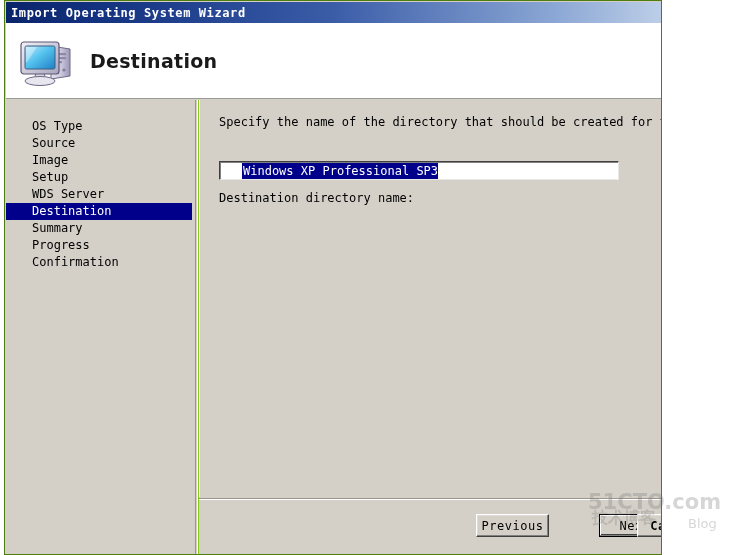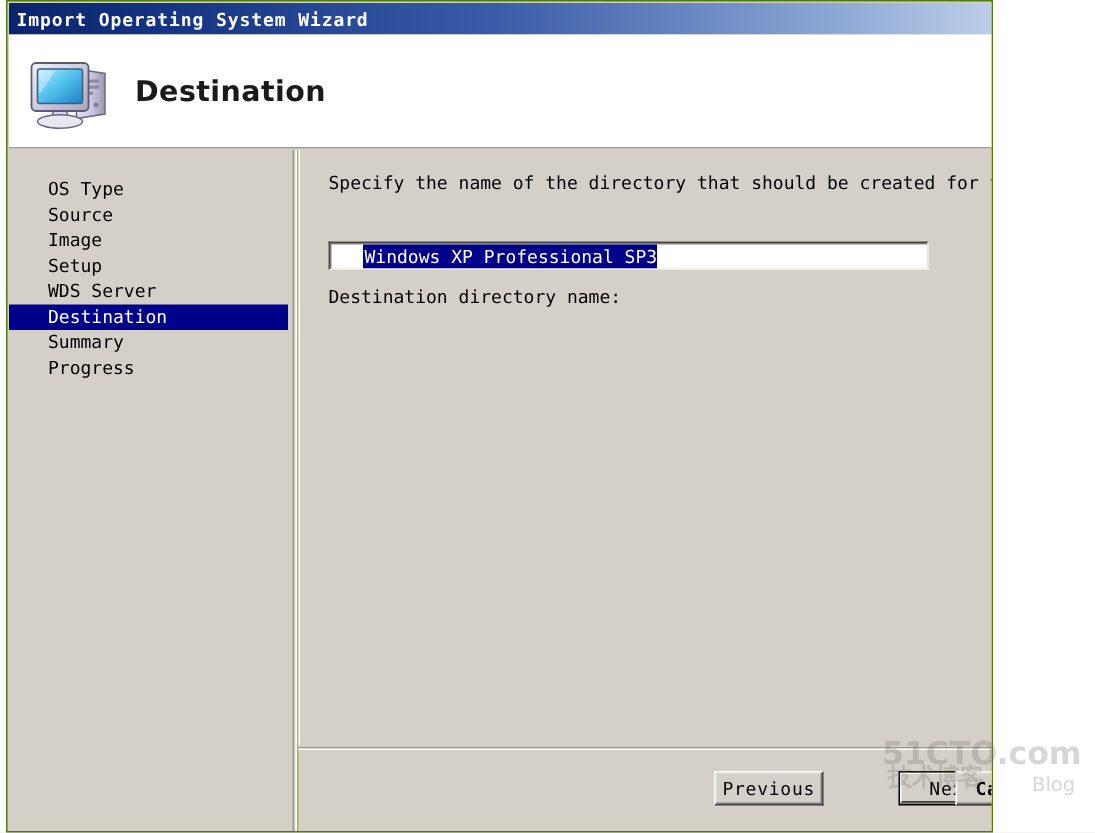--- a/index.html
+++ b/index.html
@@ -359,20 +359,21 @@
     <div class="sidebar">
       <div class="sidebar-inner">
         <div class="step">OS Type</div>
         <div class="step">Source</div>
         <div class="step">Image</div>
         <div class="step">Setup</div>
         <div class="step">WDS Server</div>
         <div class="step selected">Destination</div>
         <div class="step">Summary</div>
         <div class="step">Progress</div>
+        <div class="step">Confirmation</div>
       </div>
     </div>
 
     <div class="content">
       <div class="content-inner">
         <div class="instruction">Specify the name of the directory that should be created for these operating system fi</div>
         <div class="field-label">Destination directory name:</div>
         <div class="textfield">
           <span class="textfield-value">Windows XP Professional SP3</span>
         </div>

